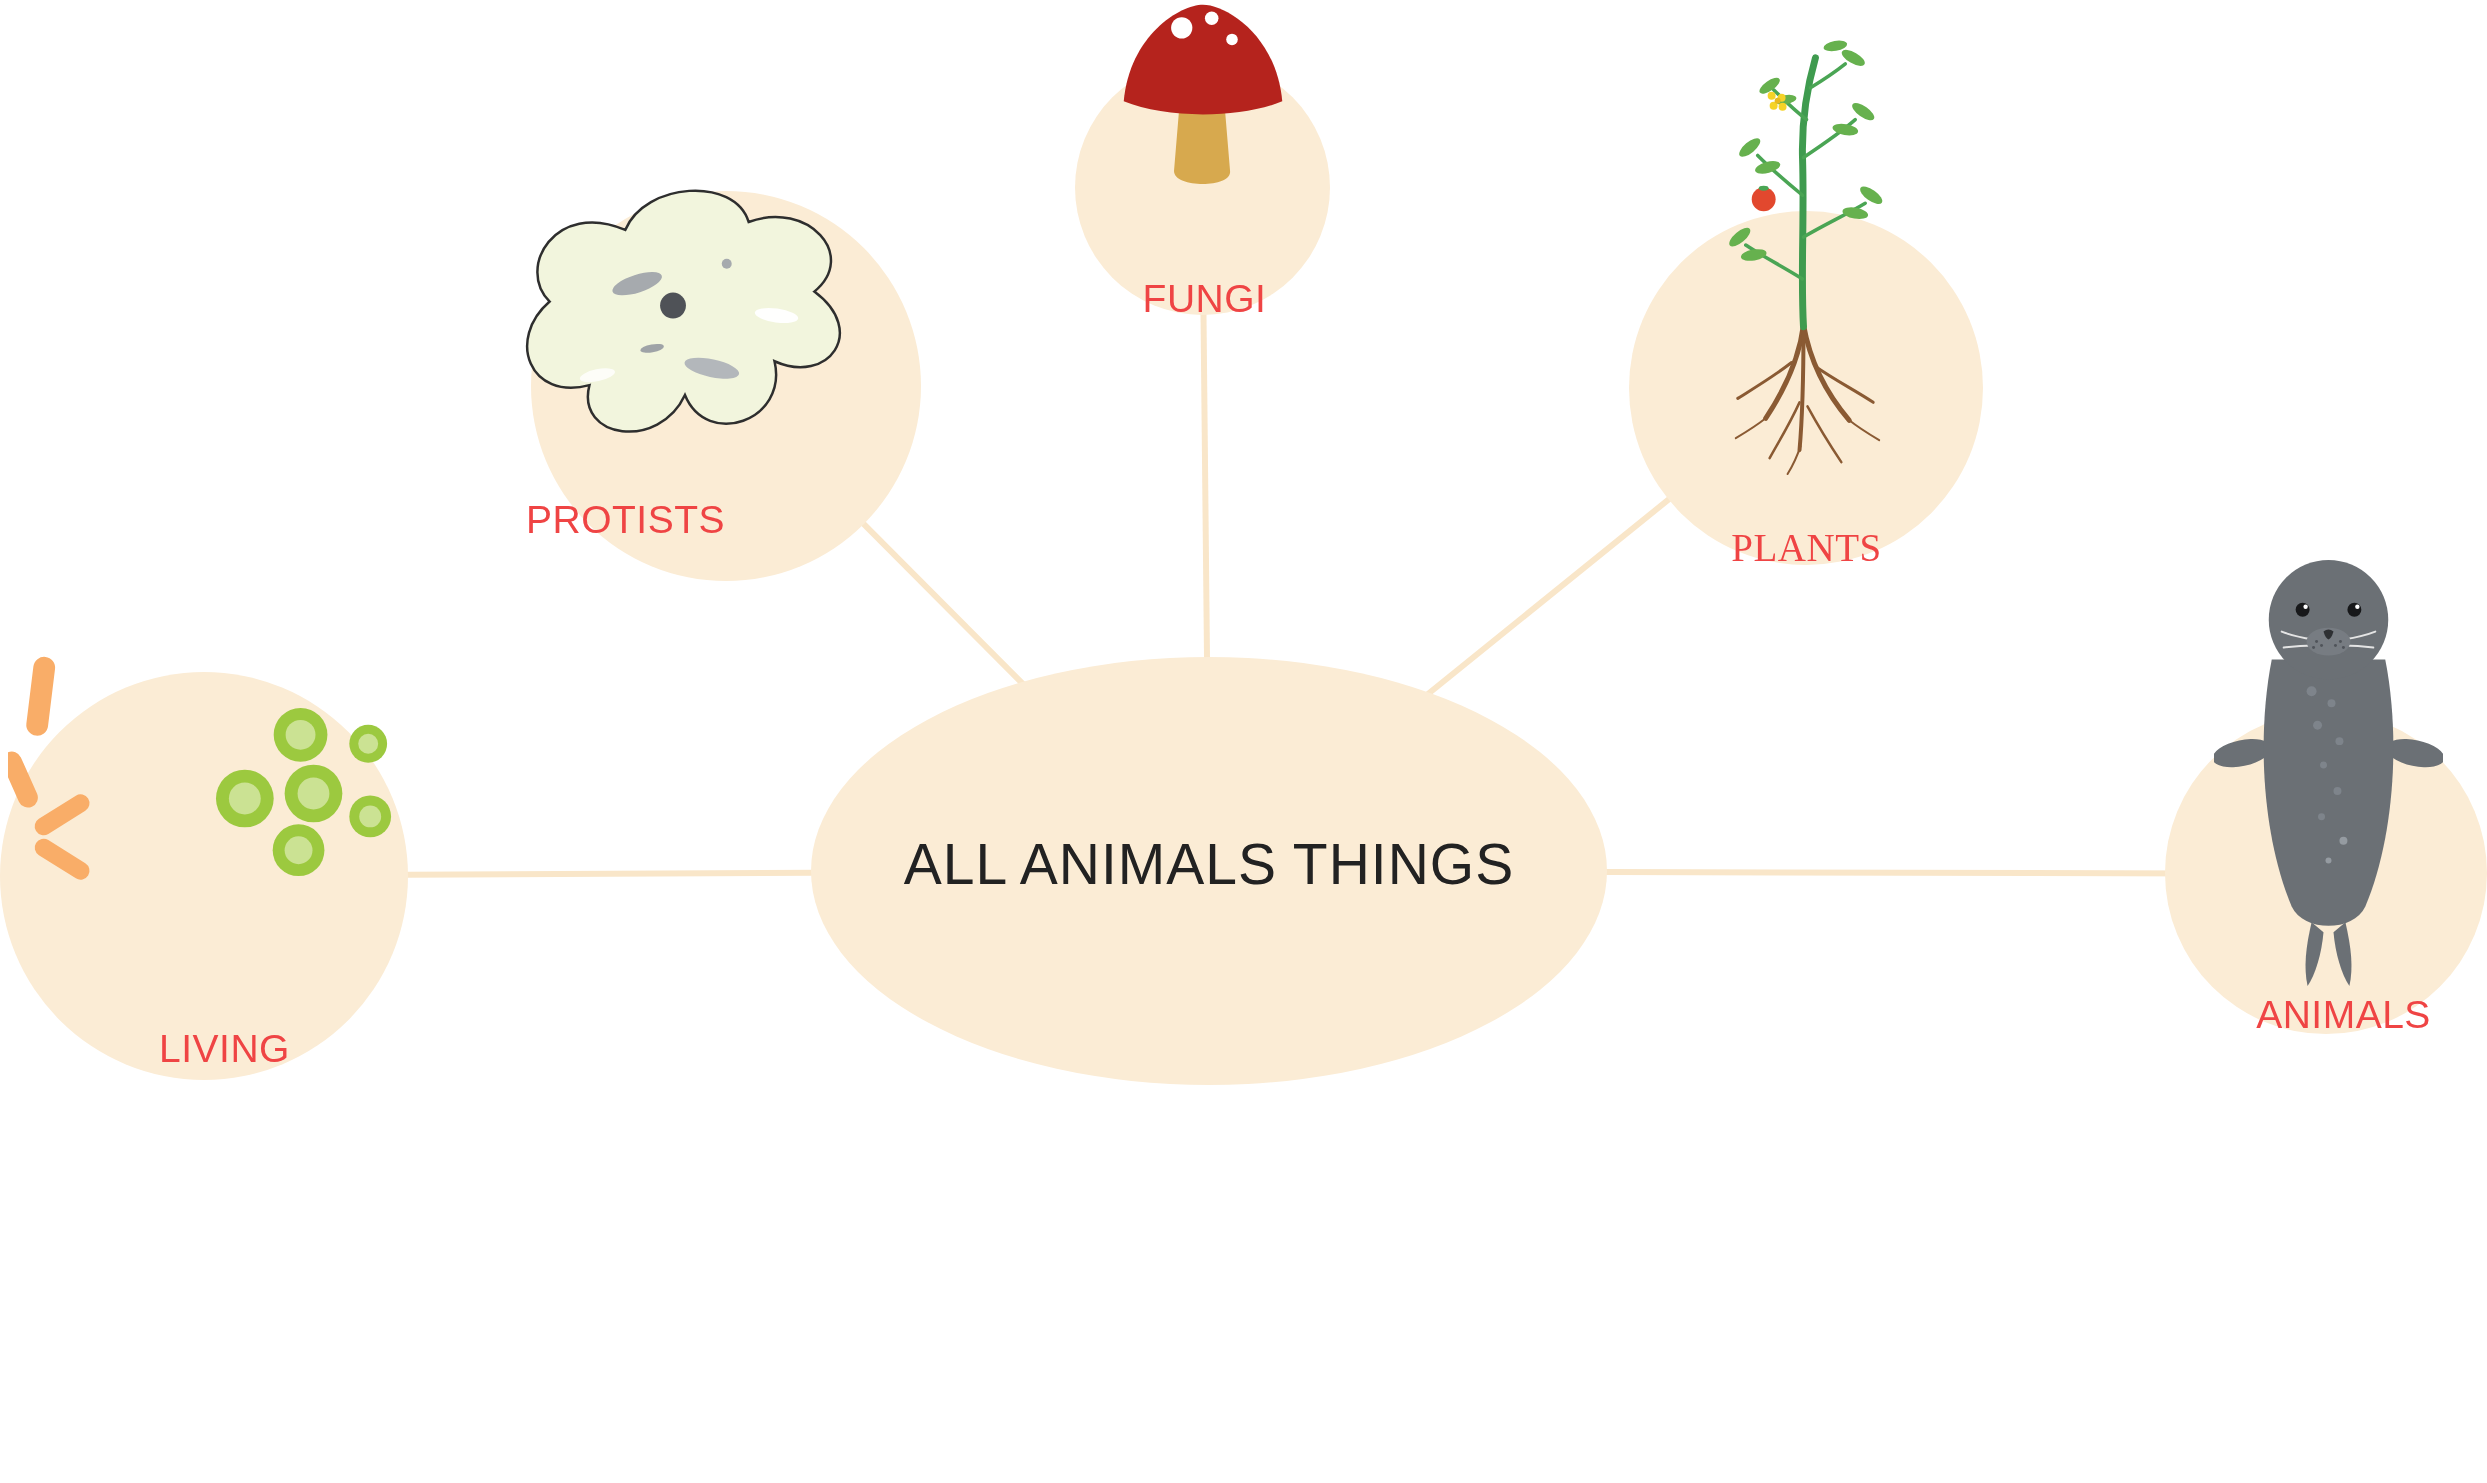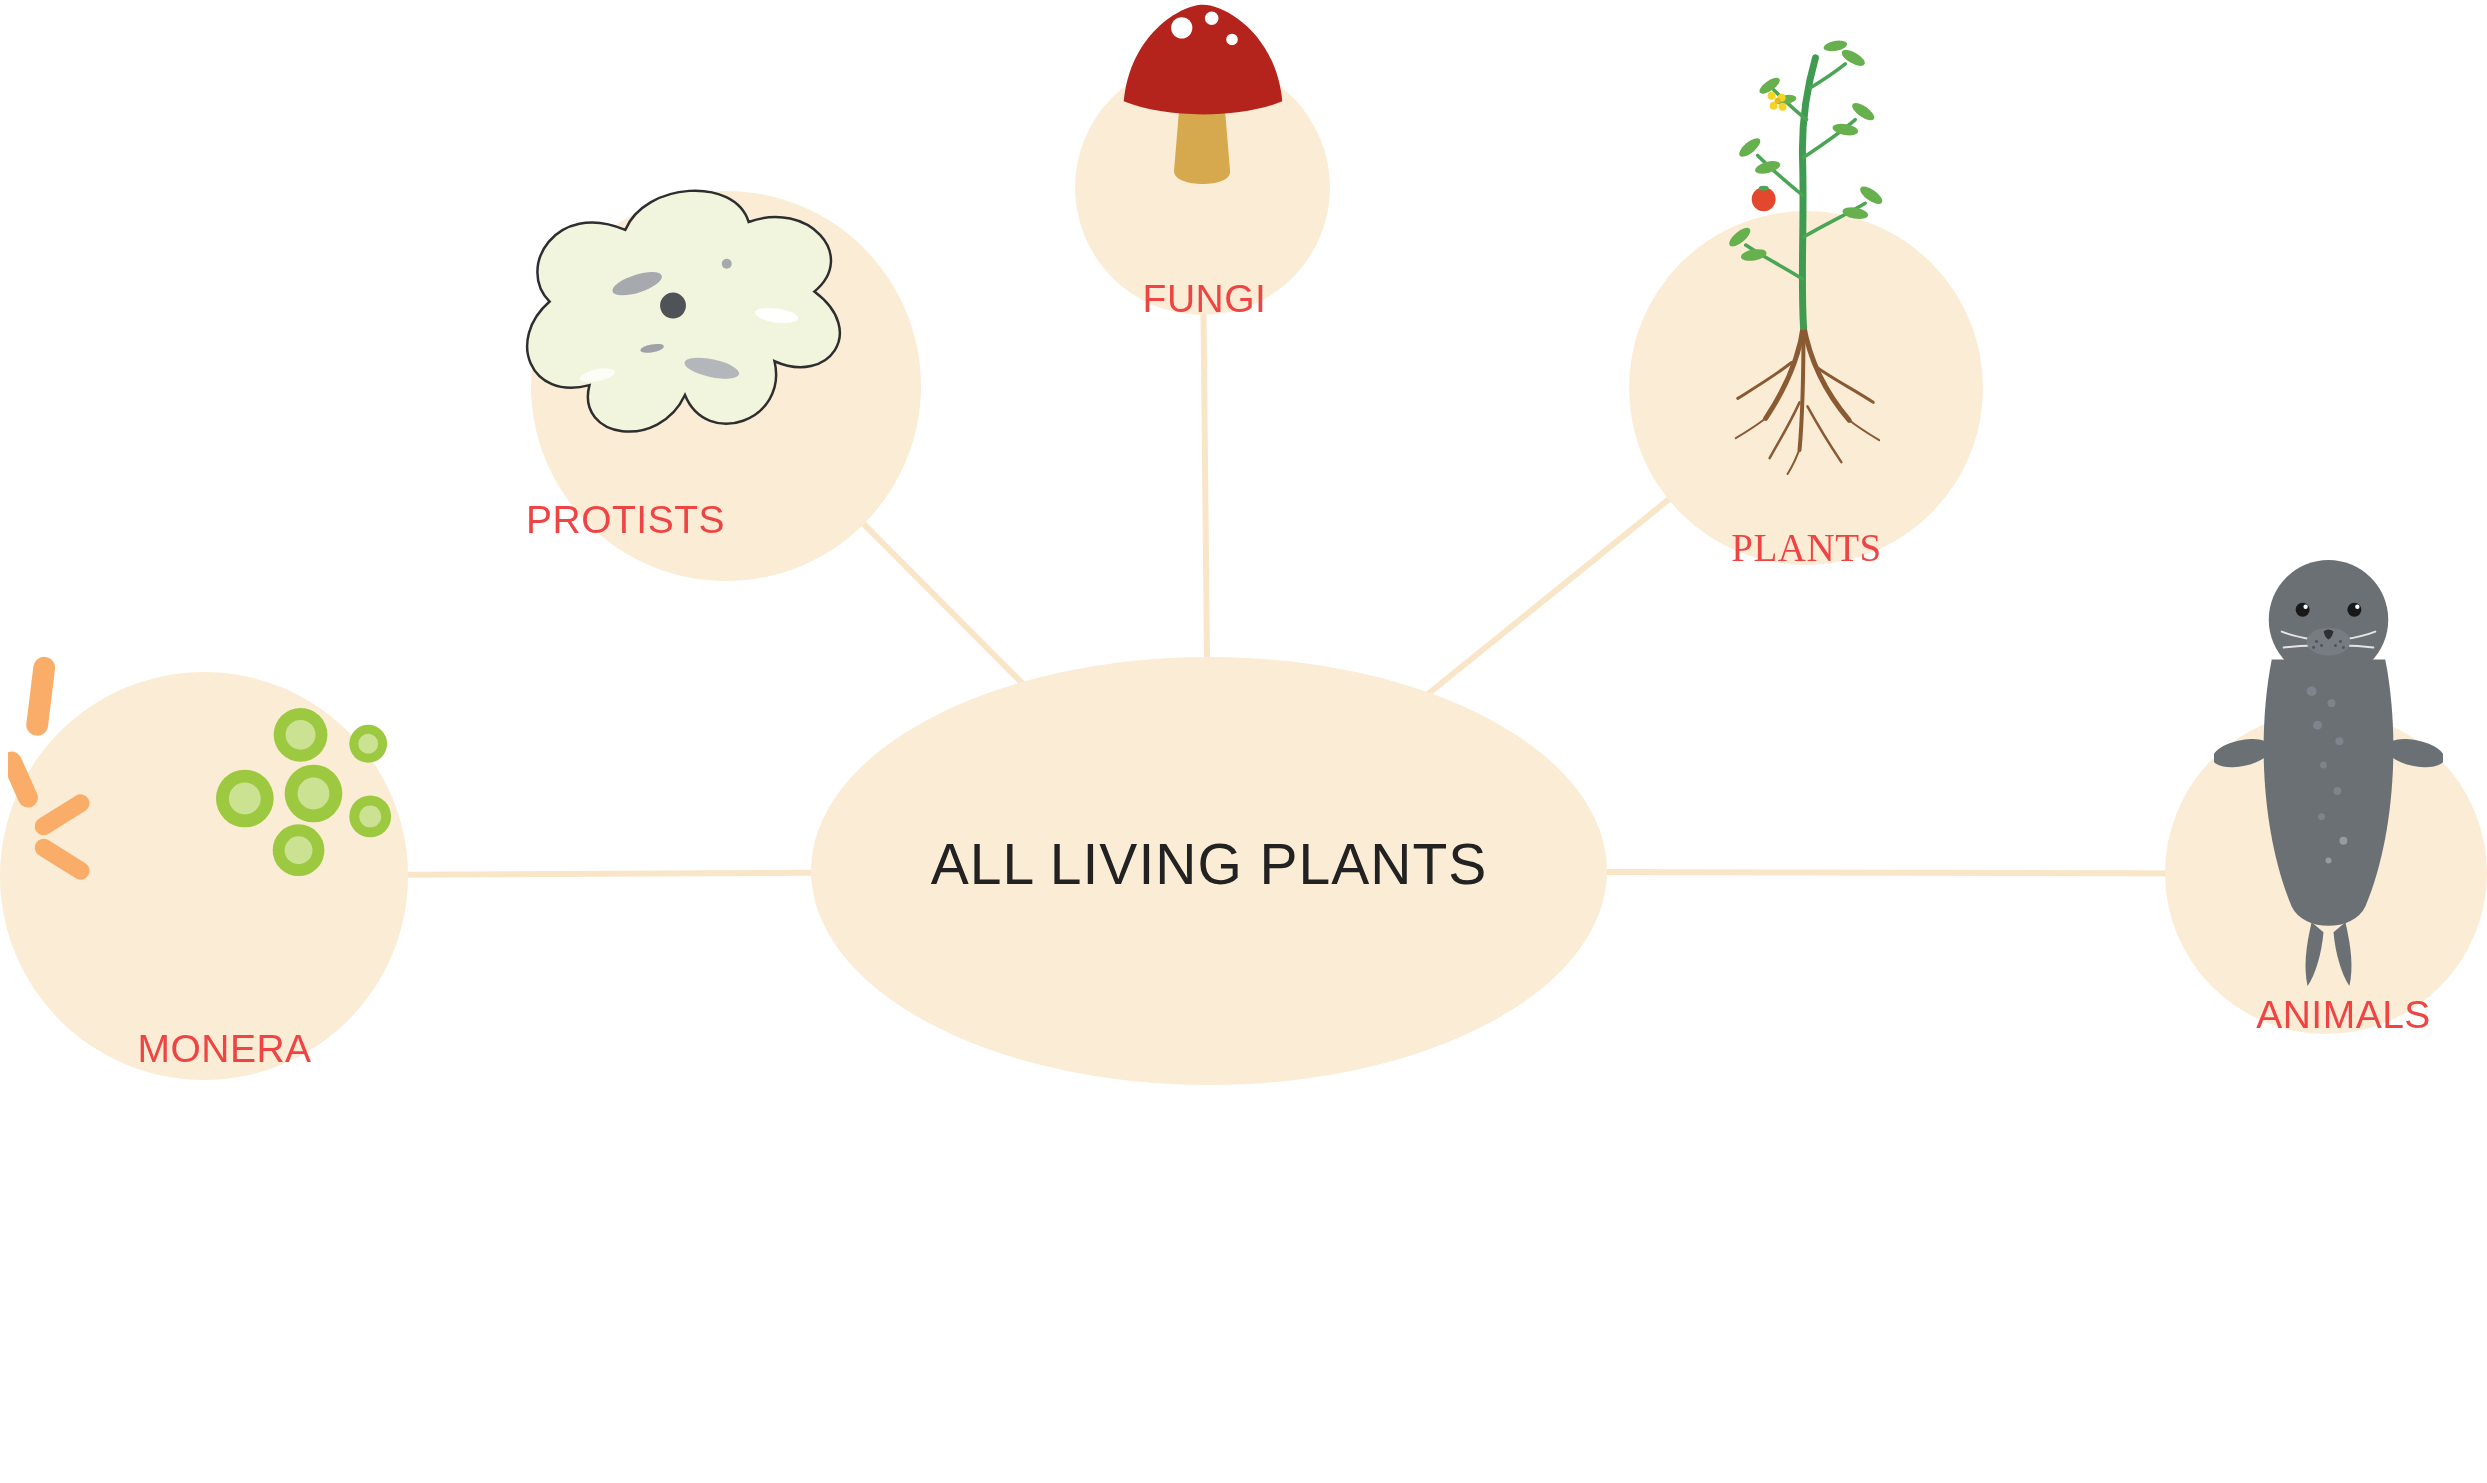--- a/index.html
+++ b/index.html
@@ -73,21 +73,21 @@
     </g>
   </svg>
 
   <div class="node" style="left:0px;    top:672px; width:408px; height:408px;"></div>
   <div class="node" style="left:531px;  top:191px; width:390px; height:390px;"></div>
   <div class="node" style="left:1075px; top:60px;  width:255px; height:255px;"></div>
   <div class="node" style="left:1629px; top:211px; width:354px; height:354px;"></div>
   <div class="node" style="left:2165px; top:712px; width:322px; height:322px;"></div>
 
   <div id="center-ellipse">
-    <span id="center-label">ALL LIVING PLANTS</span>
+    <span id="center-label">ALL ANIMALS THINGS</span>
   </div>
 
   <div class="icon-wrap" style="left:8px; top:652px;">
     <svg width="109" height="259" viewBox="0 0 110 260">
       <g fill="#f9ad68">
         <rect x="22" y="4" width="22" height="80" rx="11" transform="rotate(7 33 44)"></rect>
         <rect x="2" y="98" width="20" height="60" rx="10" transform="rotate(-24 12 128)"></rect>
         <rect x="28" y="170" width="62" height="18" rx="9" transform="rotate(-32 30 179)"></rect>
         <rect x="28" y="184" width="62" height="18" rx="9" transform="rotate(32 30 193)"></rect>
       </g>
@@ -231,21 +231,21 @@
           <circle cx="124" cy="250" r="4"></circle>
         <circle cx="108" cy="276" r="3.5"></circle>
       </g>
       <g fill="#959ba1">
         <circle cx="130" cy="300" r="4"></circle>
           <circle cx="115" cy="320" r="3"></circle>
       </g>
     </svg>
   </div>
 
-  <div class="node-label" style="left:75px;   top:1027px; width:299px;">MONERA</div>
+  <div class="node-label" style="left:75px;   top:1027px; width:299px;">LIVING</div>
   <div class="node-label" style="left:476px;  top:498px;  width:299px;">PROTISTS</div>
   <div class="node-label" style="left:1060px; top:277px;  width:289px;">FUNGI</div>
   <div class="node-label" style="left:1657px; top:525px;  width:299px;font-family:Liberation Serif, serif;">PLANTS</div>
   <div class="node-label" style="left:2194px; top:993px;  width:299px;">ANIMALS</div>
 
 
 </div>
 
 
 </body></html>

